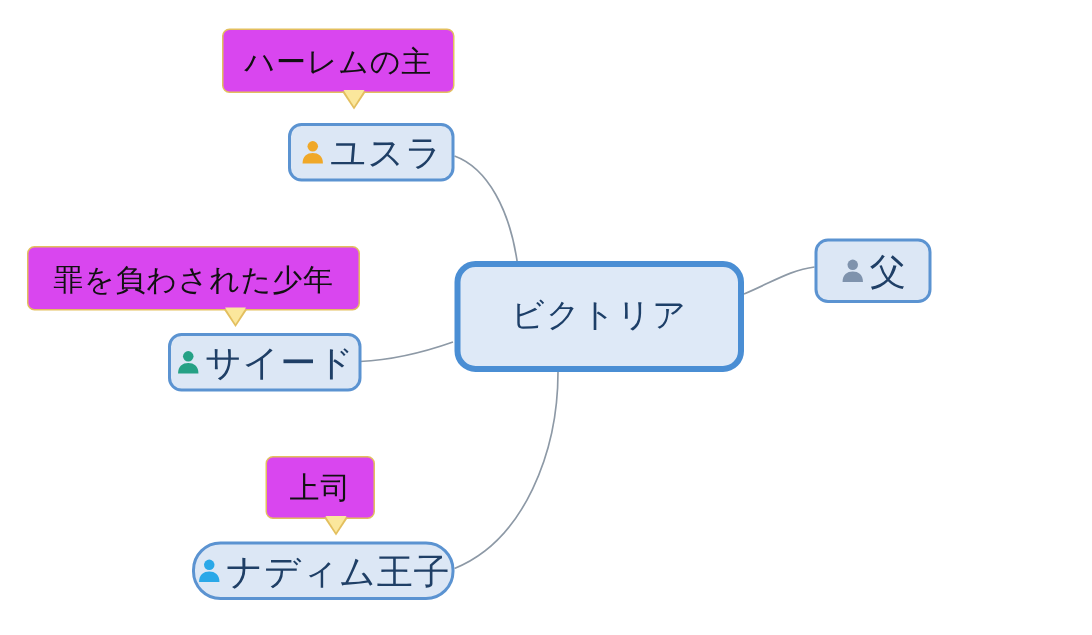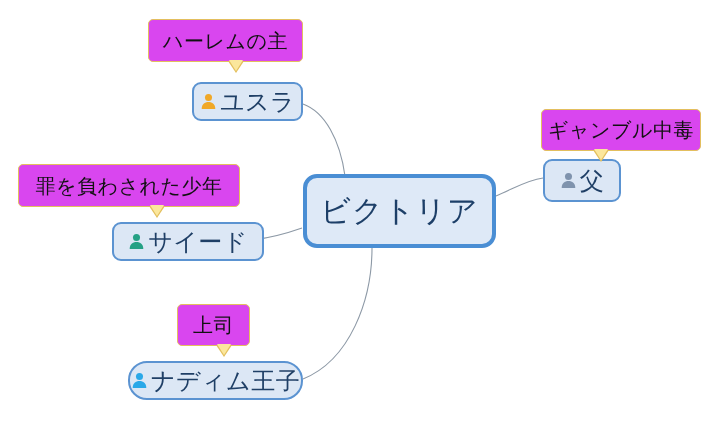--- a/index.html
+++ b/index.html
@@ -45,21 +45,21 @@
     letter-spacing: 0.5px;
     line-height: 1;
   }
   .node.central {
     border-width: 4px;
     border-color: #4a8ed4;
     border-radius: 14px;
     background: #dee9f7;
   }
   .node.central .label {
-    font-size: 30px;
+    font-size: 22px;
     color: #1d3f68;
     letter-spacing: 1px;
   }
 
   
   .person-icon {
     width: 17px;
     height: 17px;
     margin-right: 3px;
     flex: 0 0 auto;
@@ -132,21 +132,21 @@
   </div>
 
   <div class="node" style="left:543px; top:159px; width:78px; height:43px;">
     <svg class="person-icon" viewBox="0 0 16 16" xmlns="http://www.w3.org/2000/svg">
       <circle cx="8" cy="4.3" r="3.3" fill="#7f93ad"></circle>
       <path d="M 1.6 15 C 1.6 10.4 4.4 8.4 8 8.4 C 11.6 8.4 14.4 10.4 14.4 15 Z" fill="#7f93ad"></path>
     </svg>
     <span class="label">父</span>
   </div>
 
-  <div class="node" style="left:112px; top:222px; width:152px; height:39px;">
+  <div class="node" style="left:112px; top:222px; width:129px; height:39px;">
     <svg class="person-icon" viewBox="0 0 16 16" xmlns="http://www.w3.org/2000/svg">
       <circle cx="8" cy="4.3" r="3.3" fill="#25a185"></circle>
       <path d="M 1.6 15 C 1.6 10.4 4.4 8.4 8 8.4 C 11.6 8.4 14.4 10.4 14.4 15 Z" fill="#25a185"></path>
     </svg>
     <span class="label">サイード</span>
   </div>
 
   <div class="node" style="left:128px; top:361px; width:175px; height:39px;border-radius:19px;">
     <svg class="person-icon" viewBox="0 0 16 16" xmlns="http://www.w3.org/2000/svg">
       <circle cx="8" cy="4.3" r="3.3" fill="#2aa8e8"></circle>
@@ -154,25 +154,20 @@
     </svg>
     <span class="label">ナディム王子</span>
   </div>
 
   <div class="callout" style="left:148px; top:19px; width:155px; height:43px;">
     <span class="ctext">ハーレムの主</span>
     <span class="tail" style="left:79px;"></span>
     <span class="tail-inner" style="left:79px;"></span>
   </div>
 
-  <div class="callout" style="left:541px; top:109px; width:160px; height:42px;">
-    <span class="ctext">ギャンブル中毒</span>
-    <span class="tail" style="left:51px;"></span>
-    <span class="tail-inner" style="left:51px;"></span>
-  </div>
 
   <div class="callout" style="left:18px; top:164px; width:222px; height:43px;">
     <span class="ctext">罪を負わされた少年</span>
     <span class="tail" style="left:130px;"></span>
     <span class="tail-inner" style="left:130px;"></span>
   </div>
 
   <div class="callout" style="left:177px; top:304px; width:73px; height:42px;">
     <span class="ctext">上司</span>
     <span class="tail" style="left:38px;"></span>

